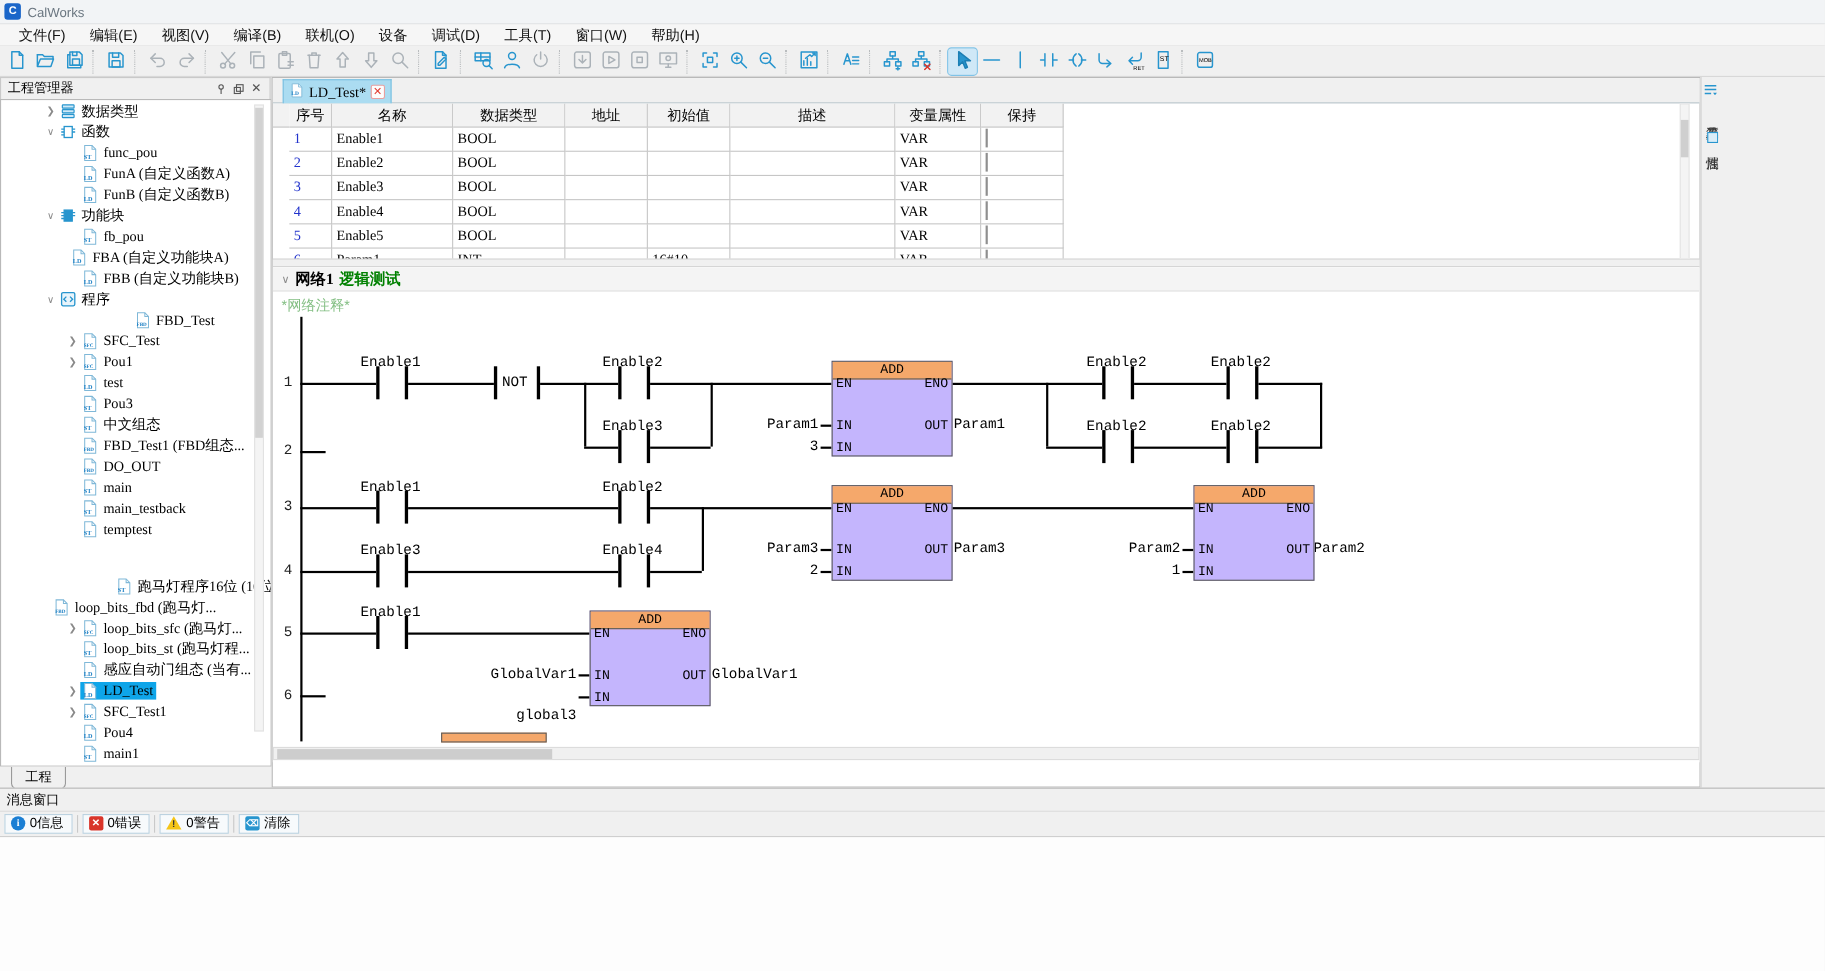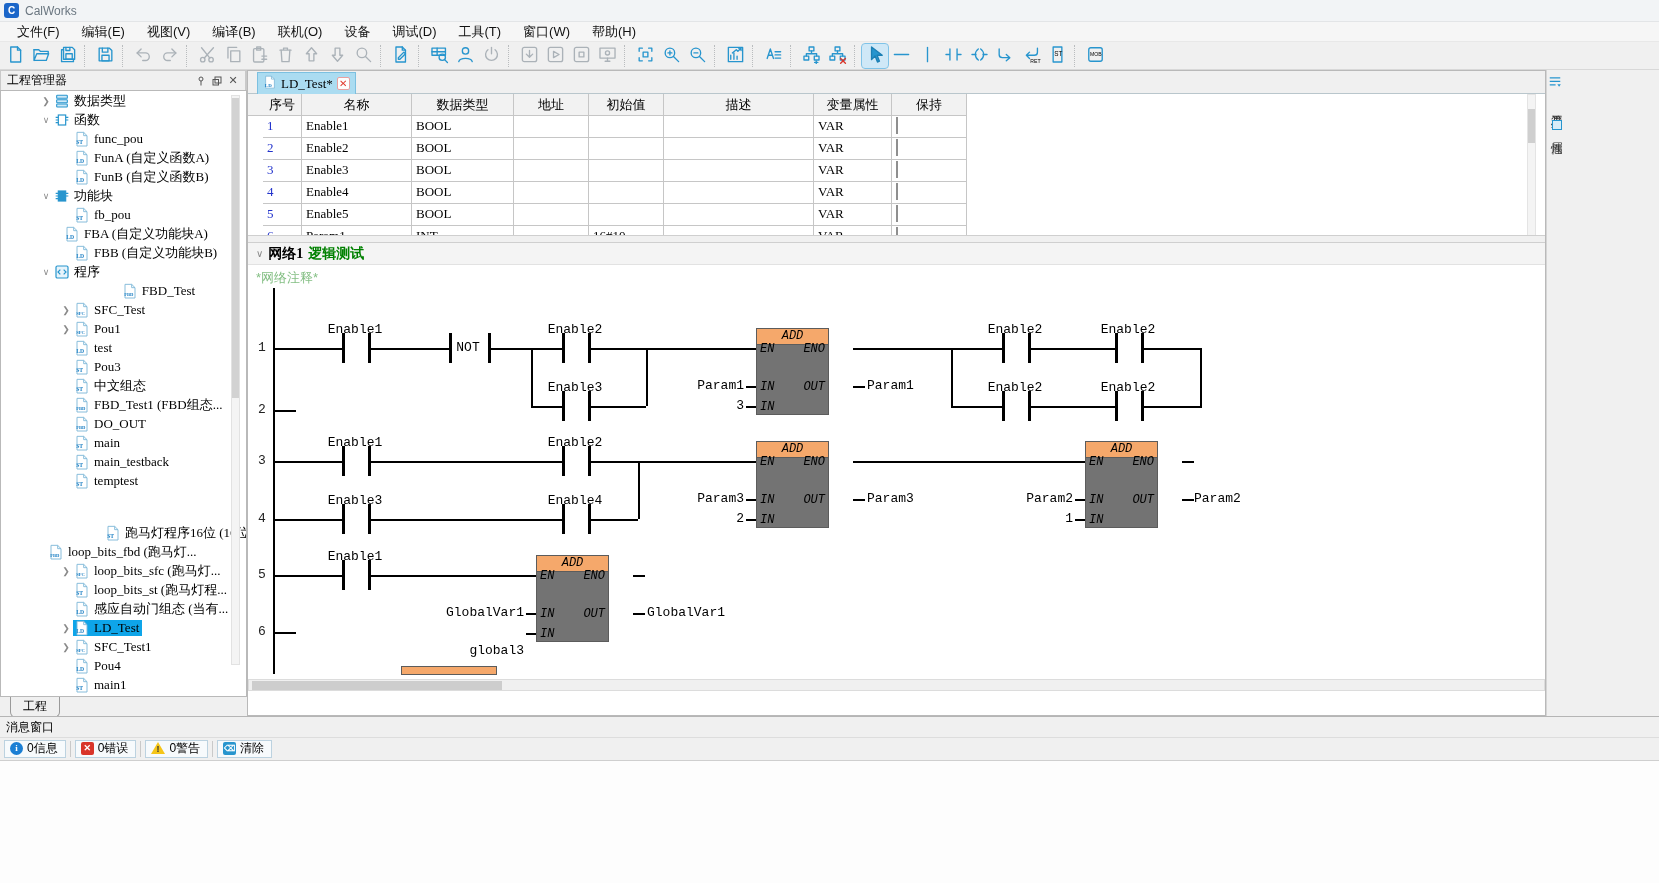--- a/index.html
+++ b/index.html
@@ -72,21 +72,21 @@
   #net-header .caret { color:#8a8a8a; font-size:10px; }
   #net-no { font-weight:bold; font-family:"Liberation Serif", serif; font-size:14px; }
   #net-name { font-weight:bold; color:#008000; font-size:14px; }
   #net-comment { position:absolute; left:8px; top:26px; color:#84bf84; font-size:13px; }
   .wire { position:absolute; background:#000; }
   .bar { position:absolute; width:3px; height:30px; background:#000; }
   .cl { position:absolute; font-family:"Liberation Mono", monospace; font-size:13px; transform:translateX(-50%); white-space:nowrap; }
   .io-r { position:absolute; font-family:"Liberation Mono", monospace; font-size:13px; transform:translateX(-100%); white-space:nowrap; }
   .io-l { position:absolute; font-family:"Liberation Mono", monospace; font-size:13px; white-space:nowrap; }
   .rnum { position:absolute; font-family:"Liberation Mono", monospace; font-size:13px; color:#222; }
-  .fblock { position:absolute; width:73px; height:87px; background:#737373; border:1px solid #5c5c5c;font-style:italic; }
+  .fblock { position:absolute; width:110px; height:87px; background:#c4b5fd; border:1px solid #5c5c5c; }
   .fb-head { height:16px; background:#f5a86b; border-bottom:1px solid #5c5c5c; text-align:center; font-family:"Liberation Mono", monospace; font-size:12px; line-height:15px; }
   .fb-pin { position:absolute; font-family:"Liberation Mono", monospace; font-size:12px; }
   #lad-hscroll { position:absolute; left:0; bottom:2px; width:100%; height:12px; background:#f0f0f0; border:1px solid #dcdcdc; }
   #lad-hscroll .thumb { position:absolute; left:3px; top:1px; width:250px; height:9px; background:#cdcdcd; }
   #partial-block { position:absolute; left:153px; top:423px; width:96px; height:9px; background:#f5a86b; border:1px solid #5c5c5c; }
 
   
   #rstrip { position:absolute; left:1546px; top:0; width:16px; height:646px; background:#f0f0f0; border-left:1px solid #d5d5d5; }
   #rstrip .panel-icon { margin:5px 0 0 1px; }
   .vtab { writing-mode:vertical-rl; font-size:12px; color:#333; margin:14px 0 0 1px; display:flex; align-items:center; gap:3px; }

